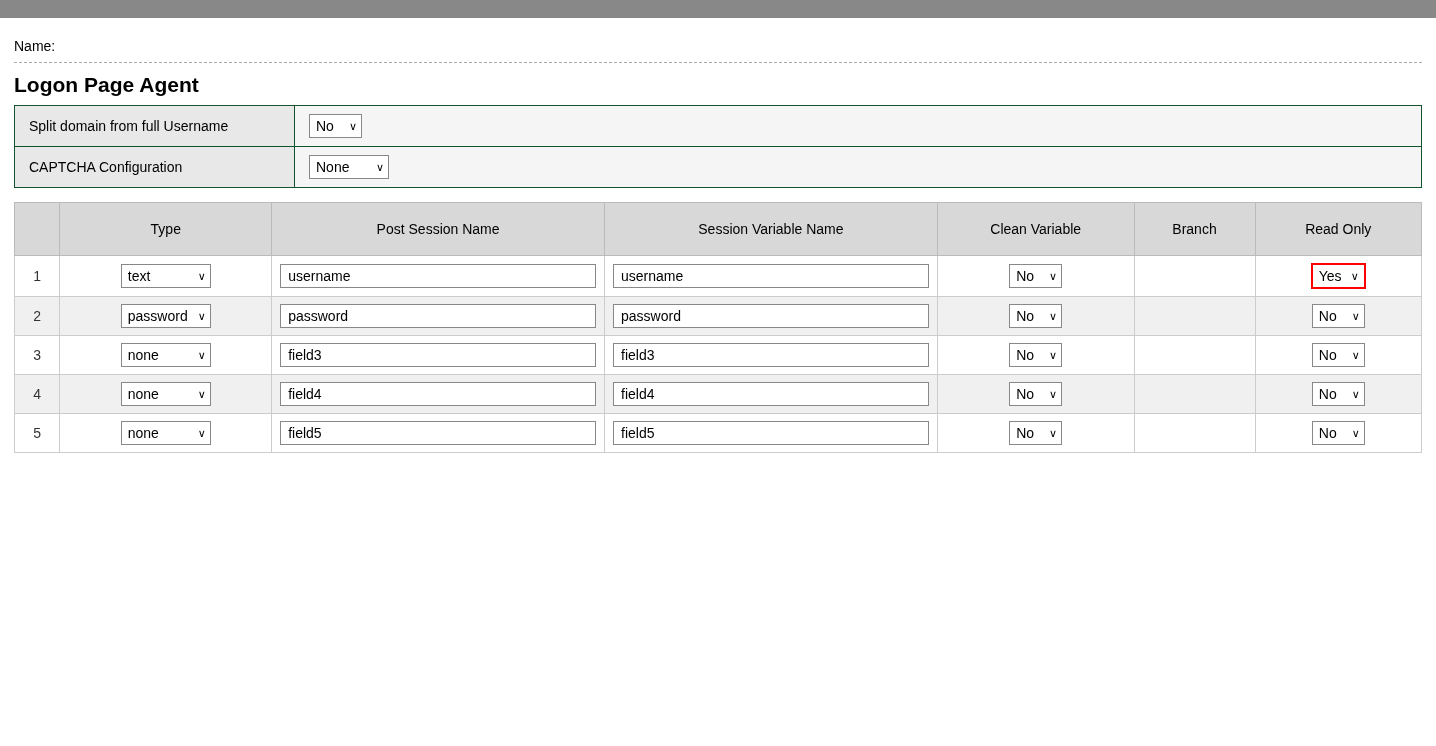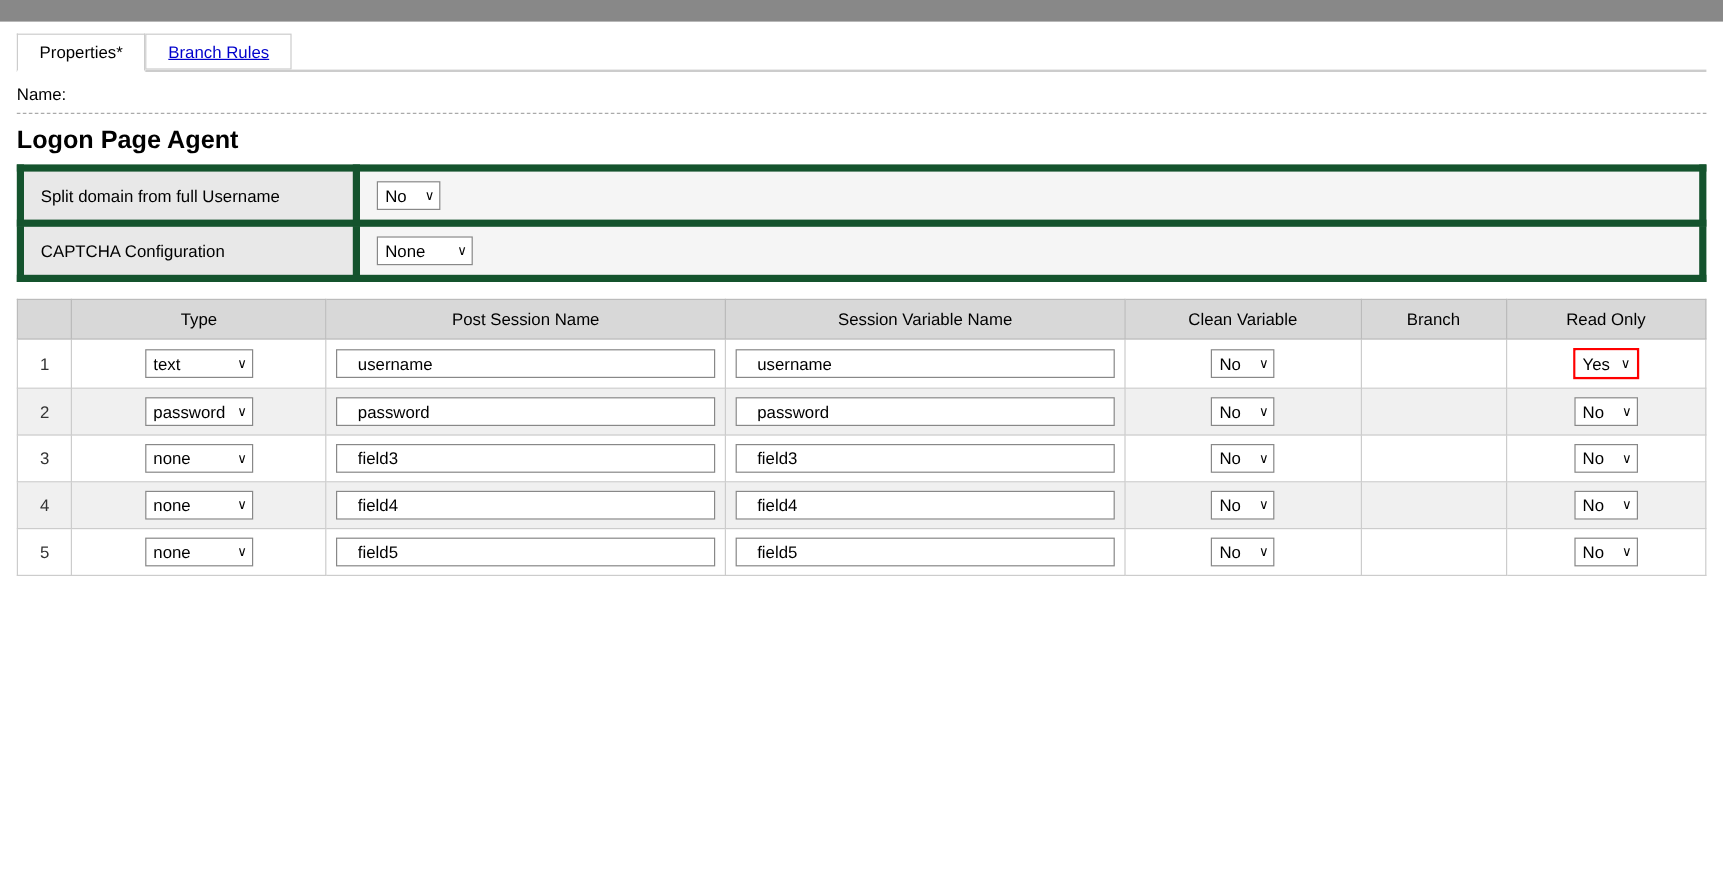--- a/index.html
+++ b/index.html
@@ -66,21 +66,21 @@
       border-top: 1px dashed #aaa;
       margin: 8px 0 10px 0;
     }
     .agent-table {
       width: 100%;
       border-collapse: collapse;
       border: 1px solid #bbb;
     }
     .agent-table td {
       padding: 8px 14px;
-      border: 6px solid #14532d;
+      border: 1px solid #14532d;
       background: #f5f5f5;
     }
     .agent-table td:first-child {
       background: #e8e8e8;
       width: 280px;
       font-size: 14px;
     }
     .agent-table td:last-child {
       background: #f5f5f5;
     }
@@ -109,21 +109,21 @@
       font-size: 11px;
     }
     .data-table {
       width: 100%;
       border-collapse: collapse;
       margin-top: 14px;
     }
     .data-table th {
       background: #d8d8d8;
       border: 1px solid #bbb;
-      padding: 8px 10px;
+      padding: 18px 10px;
       text-align: center;
       font-weight: normal;
       font-size: 14px;
     }
     .data-table th.row-num {
       width: 30px;
     }
     .data-table td {
       border: 1px solid #ccc;
       padding: 7px 8px;
@@ -137,21 +137,21 @@
       background: #f0f0f0;
     }
     .data-table td.row-num {
       background: #e0e0e0;
       font-size: 14px;
       color: #333;
       width: 30px;
     }
     .data-table td input[type="text"] {
       width: 100%;
-      padding: 3px 17px;
+      padding: 3px 7px;
       border: 1px solid #888;
       font-size: 14px;
       background: #fff;
     }
     .read-only-yes {
       border: 2px solid red;
       display: inline-block;
       padding: 0;
     }
     .read-only-yes select {
@@ -164,24 +164,20 @@
     .col-values { width: 80px; }
     .col-readonly { width: 110px; }
   </style>
 </head>
 <body>
 
 <div class="top-bar"></div>
 
 <div class="container">
 
-  <div class="tabs">
-    <div class="tab active">Properties*</div>
-    <div class="tab link-tab">Branch Rules</div>
-  </div>
 
   <div class="name-row">
     <span class="name-label">Name:</span>
   </div>
 
   <hr class="divider-dots">
 
   <div class="section-title">Logon Page Agent</div>
 
   <table class="agent-table">

